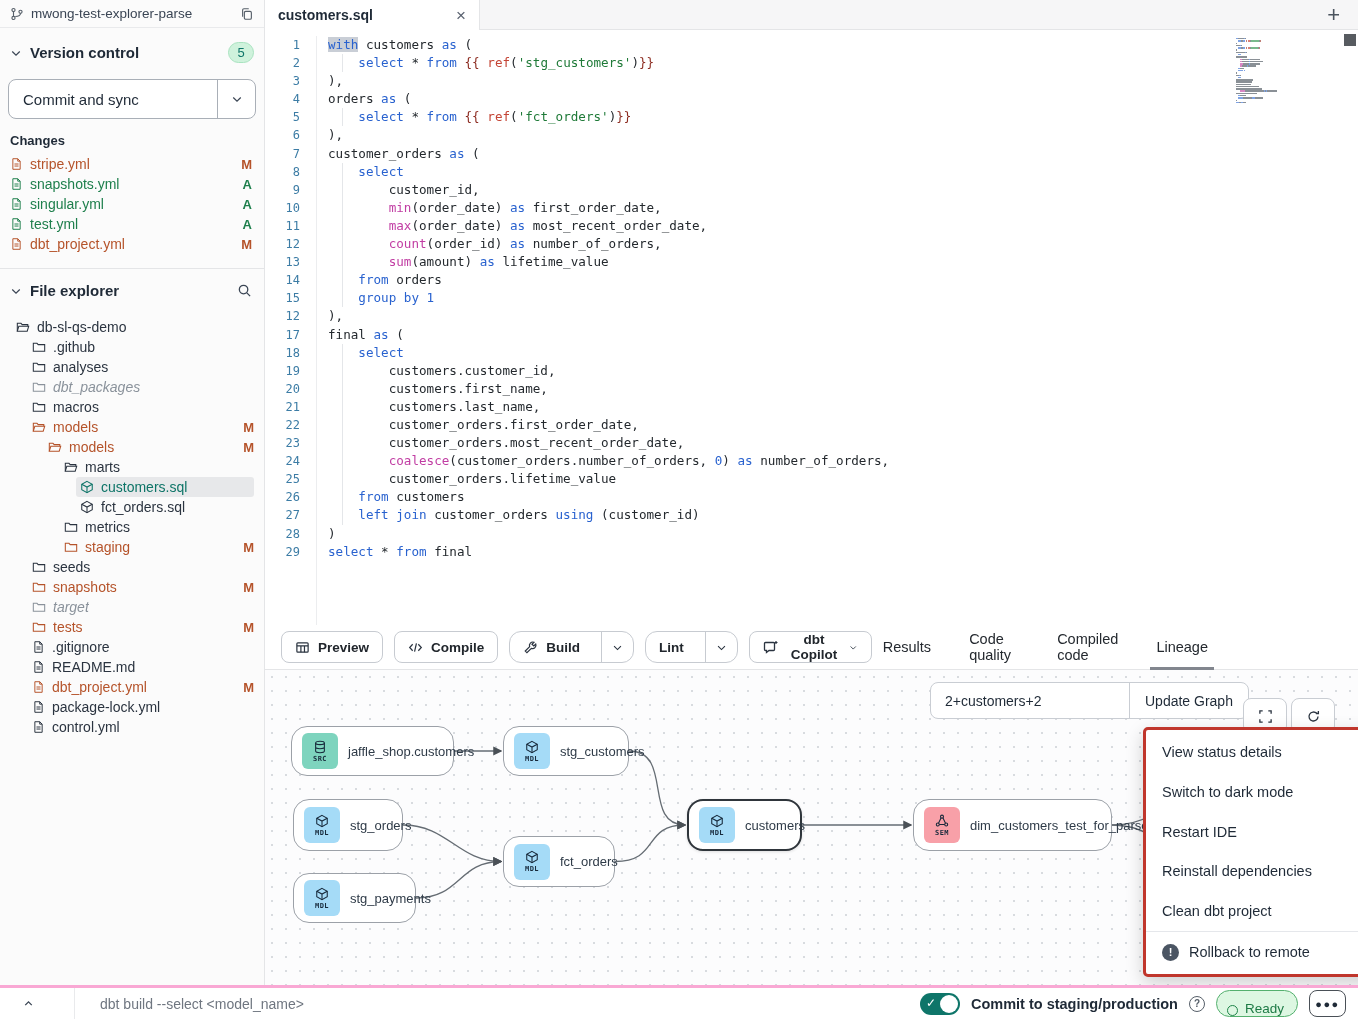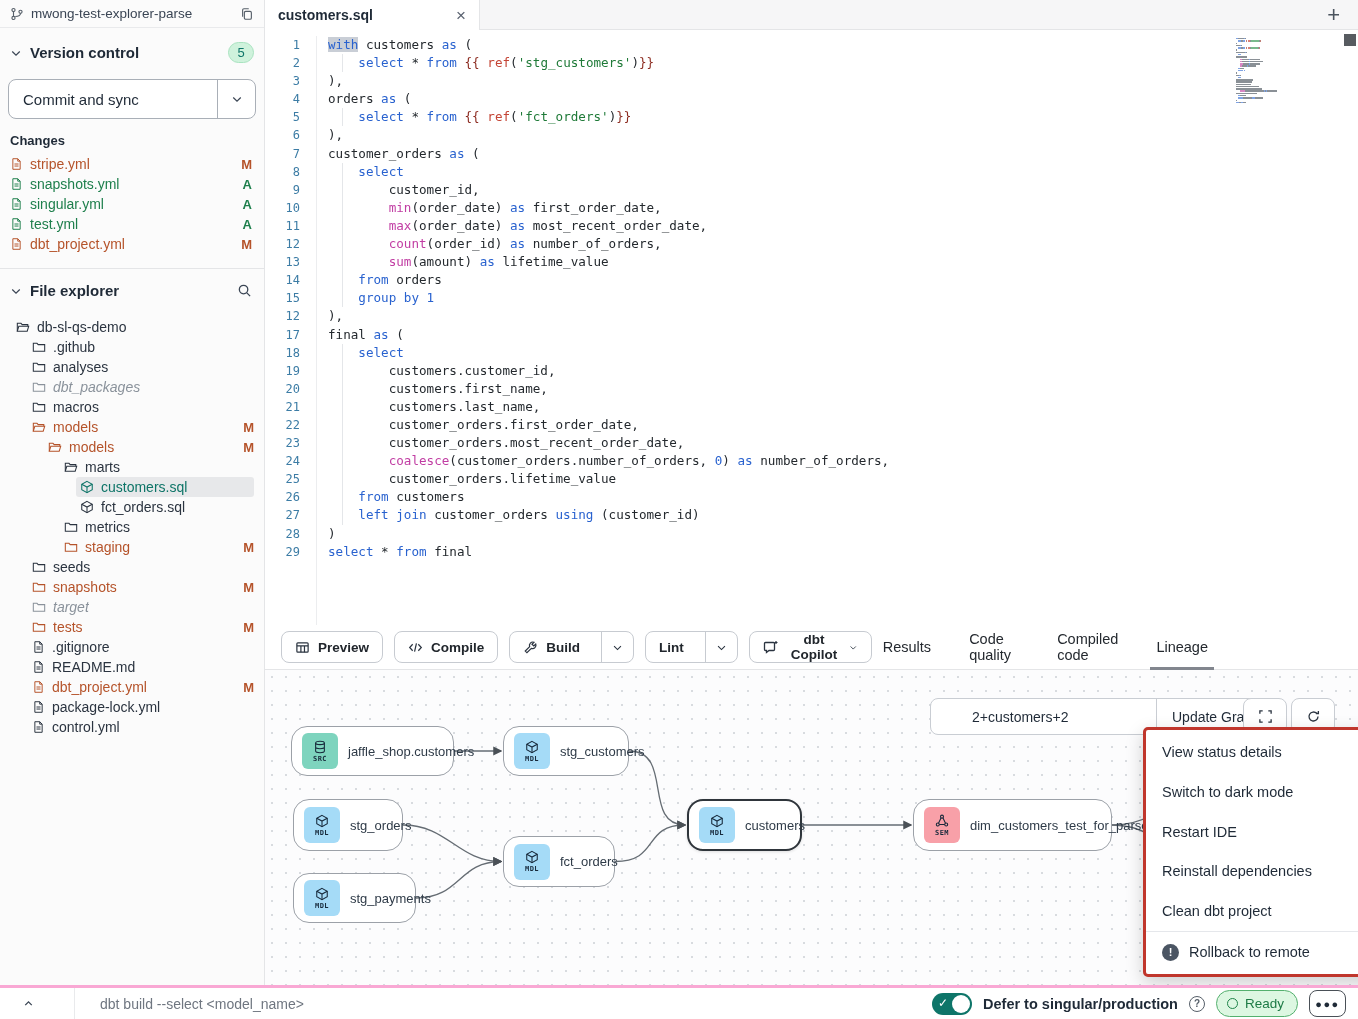--- a/index.html
+++ b/index.html
@@ -66,21 +66,21 @@
   .tj { color:#8C2B20; } .tref { color:#C44536; } .tnum { color:#2962CF; }
   .tsel { background:#C9CED6; }
   .minimap { position:absolute; top:8px; right:66px; width:56px; }
   .mm-line { height:1.45px; margin-bottom:0.85px; display:flex; }
   .mm-line span { height:100%; display:block; }
   .scroll-thumb { position:absolute; top:4px; right:2px; width:12px; height:12px; background:#45494F; opacity:.9; }
 
   .toolbar-row { height:45px; border-bottom:1px solid #E4E5E7; display:flex; align-items:center; padding-left:16px; gap:11px; }
   .tb-btn { height:32px; border:1px solid #C7CBD1; border-radius:8px; background:#fff; display:flex; align-items:center;
     padding:0 13px; gap:8px; font-size:13.5px; font-weight:600; color:#21262C; cursor:pointer; }
-  .tb-split { padding:0; }
+  .tb-split { padding:0;border-radius:12px; }
   .tb-split .seg { display:flex; align-items:center; gap:8px; padding:0 13px; height:100%; }
   .tb-split .seg2 { border-left:1px solid #C7CBD1; padding:0 10px; height:100%; display:flex; align-items:center; cursor:pointer; }
   .result-tabs { margin-left:auto; margin-right:150px; display:flex; gap:38px; height:100%; align-items:center; }
   .rtab { font-size:14.5px; color:#24292F; height:100%; display:flex; align-items:center; cursor:pointer; position:relative; }
   .rtab.active::after { content:''; position:absolute; left:-6px; right:-6px; bottom:-1px; height:3px; background:#82868E; }
 
   
   .lineage { position:relative; flex-shrink:0; height:315px; background:#FCFCFD; overflow:hidden;
     background-image:radial-gradient(circle, #D8DBDF 1px, transparent 1.3px); background-size:14px 14px; }
   .edges { position:absolute; left:0; top:0; }
@@ -112,21 +112,21 @@
     color:#3A4554; cursor:pointer; }
   .cmd-text { margin-left:25px; font-size:14px; color:#6F7680; font-weight:500; }
   .sb-right { margin-left:auto; display:flex; align-items:center; gap:11px; padding-right:12px; }
   .toggle { width:40px; height:22px; border-radius:11px; background:#0E7569; position:relative; cursor:pointer; flex-shrink:0; }
   .toggle .knob { position:absolute; top:2px; right:2px; width:18px; height:18px; border-radius:50%; background:#fff; }
   .toggle .chk { position:absolute; left:6px; top:3px; color:#fff; font-size:12px; }
   .defer-label { font-size:14.5px; font-weight:700; color:#1F2A37; }
   .help-ic { width:16px; height:16px; border:1.3px solid #57606A; border-radius:50%; color:#57606A; font-size:10px;
     font-weight:700; display:flex; align-items:center; justify-content:center; cursor:pointer; }
   .ready-pill { height:27px; background:#DDF7E2; border:1.3px solid #54B06E; border-radius:14px; display:flex;
-    align-items:center; gap:7px; padding:0 13px 0 10px; }
+    align-items:flex-end; gap:7px; padding:0 13px 0 10px; }
   .ready-ring { width:11px; height:11px; border:1.6px solid #1E8449; border-radius:50%; }
   .ready-text { font-size:13.5px; color:#1D7A45; }
   .ellipsis-btn { width:37px; height:27px; border:1.4px solid #4A5057; border-radius:8px; background:#fff; display:flex;
     align-items:center; justify-content:center; font-size:11px; letter-spacing:1.5px; color:#1F2A37; cursor:pointer; }
   svg { display:block; }
 </style>
 </head>
 <body>
 
 <div class="app">
@@ -882,21 +882,21 @@
                     <circle cx="3.2" cy="12" r="1.7"></circle>
                     <circle cx="12.8" cy="12" r="1.7"></circle>
                     <path d="M7 4.4 4 10.5M9 4.4l3 6.1M4.9 12h6.2"></path>
                   </svg>
                 </span>
       <span class="bt">SEM</span>
               </span>
     <span class="lname">dim_customers_test_for_parse</span>
             </div>
           </div>
-        <div class="selector" style="left:665px; top:28px;padding-left:27px;">
+        <div class="selector" style="left:665px; top:12px;">
           <span class="sel-input">2+customers+2</span>
           <span class="sel-update">Update Graph</span>
         </div>
         <div class="canvas-btn" style="left:978px; top:28px;">
           <svg width="15" height="15" viewBox="0 0 16 16" fill="none" stroke="#2B3440" stroke-width="1.4">
             <path d="M2 5V2h3M11 2h3v3M14 11v3h-3M5 14H2v-3"></path>
             </svg>
         </div>
         <div class="canvas-btn" style="left:1026px; top:28px;">
           <svg width="15" height="15" viewBox="0 0 16 16" fill="none" stroke="#2B3440" stroke-width="1.4">
@@ -925,21 +925,21 @@
       <svg width="13" height="13" viewBox="0 0 16 16" fill="none" stroke="#3A4554" stroke-width="1.6">
           <path d="M4 10l4-4 4 4"></path>
         </svg>
     </span>
     <span class="cmd-text">dbt build --select &lt;model_name&gt;</span>
     <div class="sb-right">
       <span class="toggle">
         <span class="chk">✓</span>
         <span class="knob"></span>
       </span>
-      <span class="defer-label">Defer to singular/production</span>
+      <span class="defer-label">Commit to staging/production</span>
       <span class="help-ic">?</span>
       <span class="ready-pill">
         <span class="ready-ring"></span>
         <span class="ready-text">Ready</span>
       </span>
       <span class="ellipsis-btn">●●●</span>
     </div>
   </div>
 </div>
 

